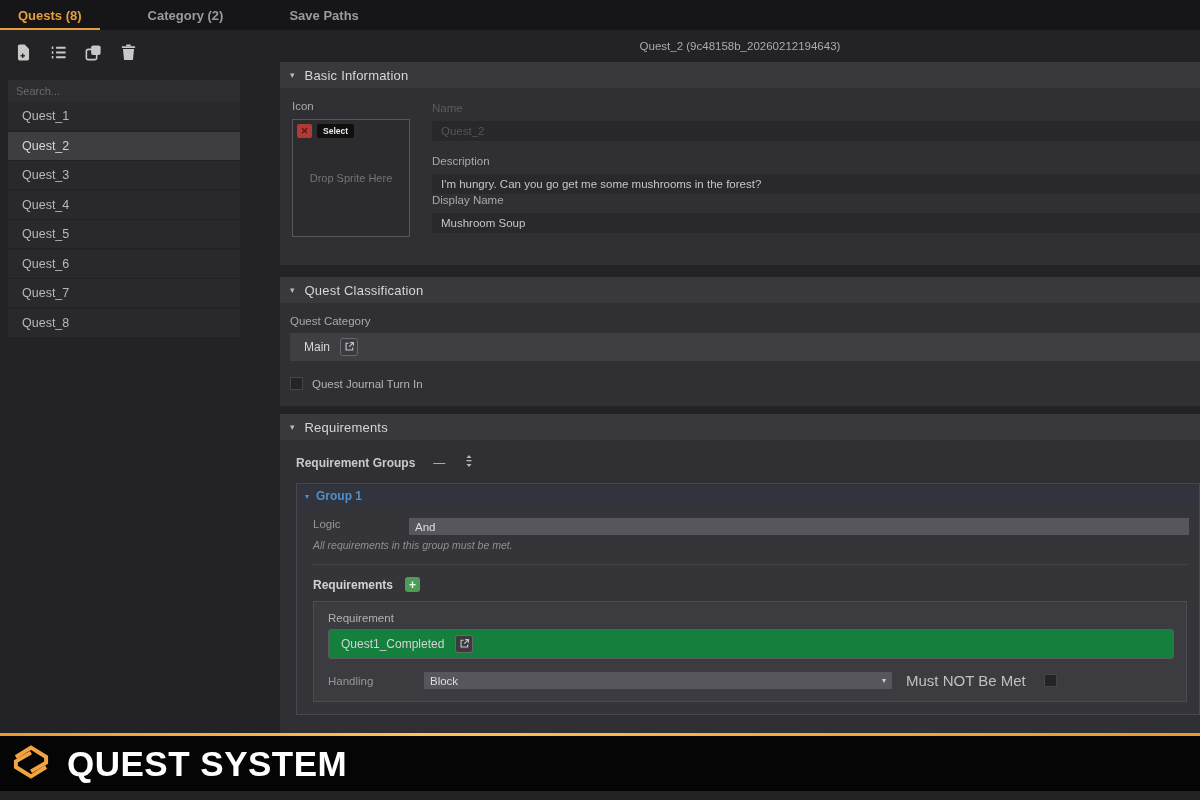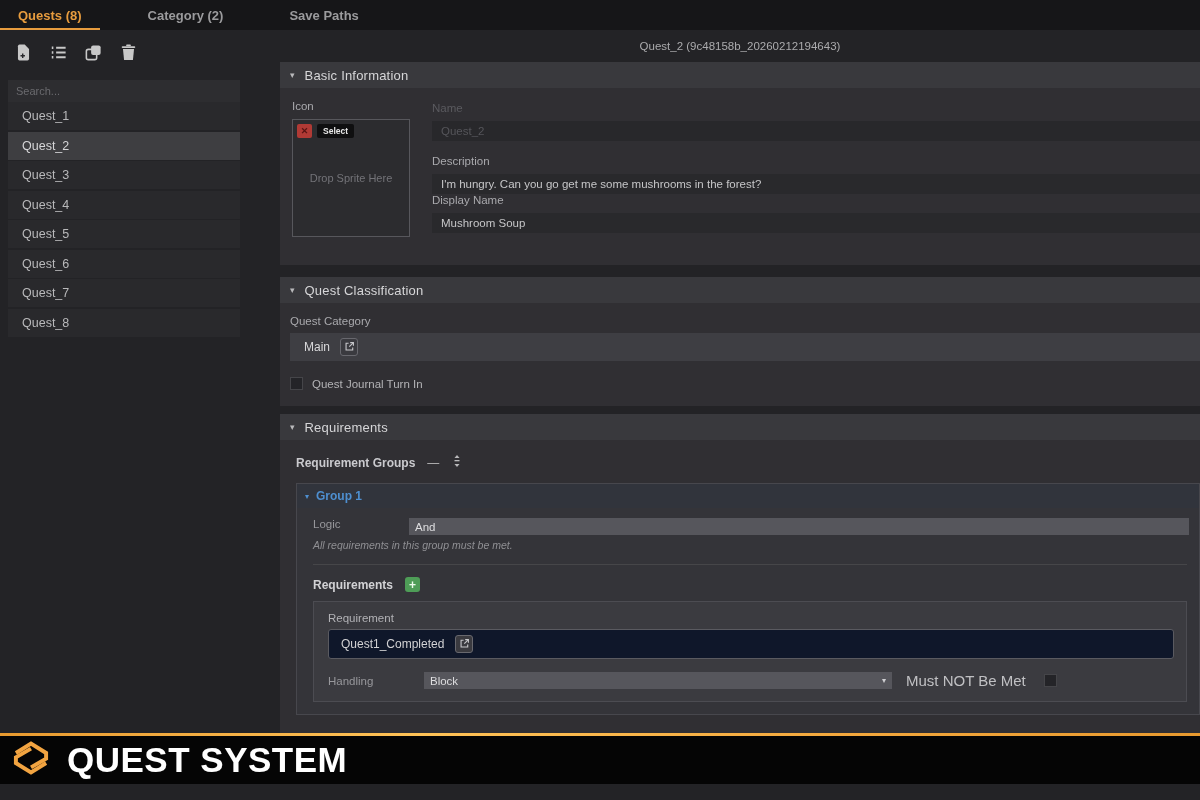--- a/index.html
+++ b/index.html
@@ -66,21 +66,21 @@
   .cat-val { font-size:12px; color:#d8d8da; }
   .extlink { width:18px; height:18px; border:1px solid #68686e; border-radius:3px; background:#3a3a3f;
     display:flex; align-items:center; justify-content:center; cursor:pointer; }
   .extlink svg { width:11px; height:11px; }
   .check-row { display:flex; align-items:center; gap:9px; }
   .checkbox { width:13px; height:13px; background:#242428; border:1px solid #454549; cursor:pointer; }
   .check-lbl { font-size:11.5px; color:#b3b3b6; }
 
   
   .req-body { padding:14px 0 18px 16px; }
-  .rg-row { display:flex; align-items:center; gap:12px; margin-bottom:11px; }
+  .rg-row { display:flex; align-items:center; gap:18px; margin-bottom:11px; }
   .rg-title { font-size:12px; font-weight:700; color:#cacace; }
   .mini-icon { color:#b9b9bb; cursor:pointer; display:flex; align-items:center; }
   .minus-g { font-size:12px; line-height:10px; }
   .mini-icon svg { width:12px; height:14px; }
   .group-box { border:1px solid #47474d; background:#343439; margin-right:0; }
   .group-head { height:24px; background:#31343c; display:flex; align-items:center; gap:7px; padding-left:8px; cursor:pointer; }
   .group-head .tri { color:#4e8fd0; font-size:8px; }
   .group-title { font-size:12px; font-weight:600; color:#4e8fd0; }
   .group-content { padding:10px 10px 12px 16px; }
   .inline-field { display:flex; }
@@ -89,30 +89,30 @@
     padding:0 6px; cursor:pointer; position:relative; }
   .dd.grow { flex:1; }
   .dd .dd-arrow { position:absolute; right:6px; font-size:8px; color:#cfcfd2; }
   .helper { font-size:10.5px; font-style:italic; color:#8f8f93; margin-top:4px; }
   .divider { border:none; border-top:1px solid #464649; margin:13px 2px 12px 0; }
   .reqs-row { display:flex; align-items:center; gap:12px; margin-bottom:9px; }
   .reqs-lbl { font-size:12px; font-weight:700; color:#d2d2d5; }
   .plus-btn { width:15px; height:15px; background:#4e9d57; border-radius:3px; color:#eafaea; font-size:12px;
     font-weight:700; display:flex; align-items:center; justify-content:center; line-height:1; cursor:pointer; }
   .req-box { border:1px solid #4c4c52; background:#3b3b40; padding:10px 12px 12px 14px; margin-right:2px; }
-  .obj-field { height:30px; border:1px solid #5a5a60; border-radius:3px; background:#0f172a;
+  .obj-field { height:30px; border:1px solid #5a5a60; border-radius:3px; background:#15803d;
     display:flex; align-items:center; gap:11px; padding-left:12px; margin:5px 0 13px 0; }
   .obj-val { font-size:12px; color:#d2d2d4; }
   .handling-row { display:flex; align-items:center; }
   .dd.block-dd { width:468px; flex:0 0 468px; }
   .mnb-lbl { font-size:15px; color:#c0c0c3; margin:0 18px 0 14px; }
 
   
   .footer-line { height:3px; background:linear-gradient(90deg,#e89a2f 0%,#ffc357 35%,#f3a83d 70%,#e89a2f 100%); }
-  .footer { height:48px; background:#050505; display:flex; align-items:center; padding-left:8px; }
+  .footer { height:55px; background:#050505; display:flex; align-items:center; padding-left:8px; }
   .logo { width:46px; height:46px; }
   .footer-title { color:#ffffff; font-size:35px; font-weight:800; letter-spacing:.5px; margin-left:13px;
     font-family:"Liberation Sans",sans-serif; }
 </style>
 </head>
 <body>
 
 <div class="tabbar">
   <div class="tab active">Quests (8)</div>
   <div class="tab">Category (2)</div>

